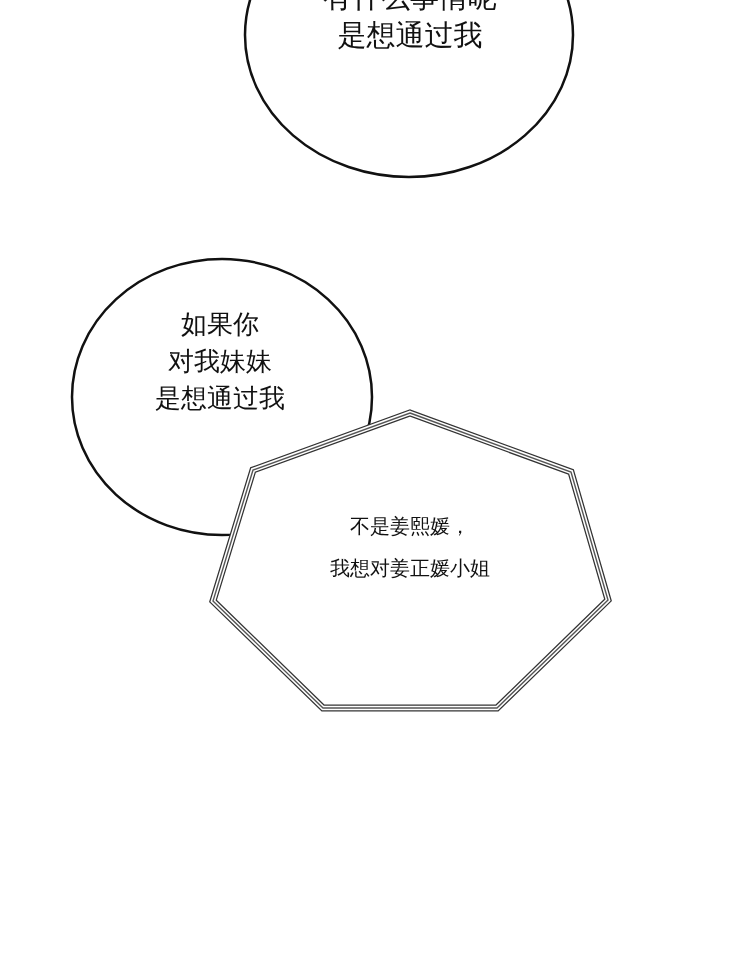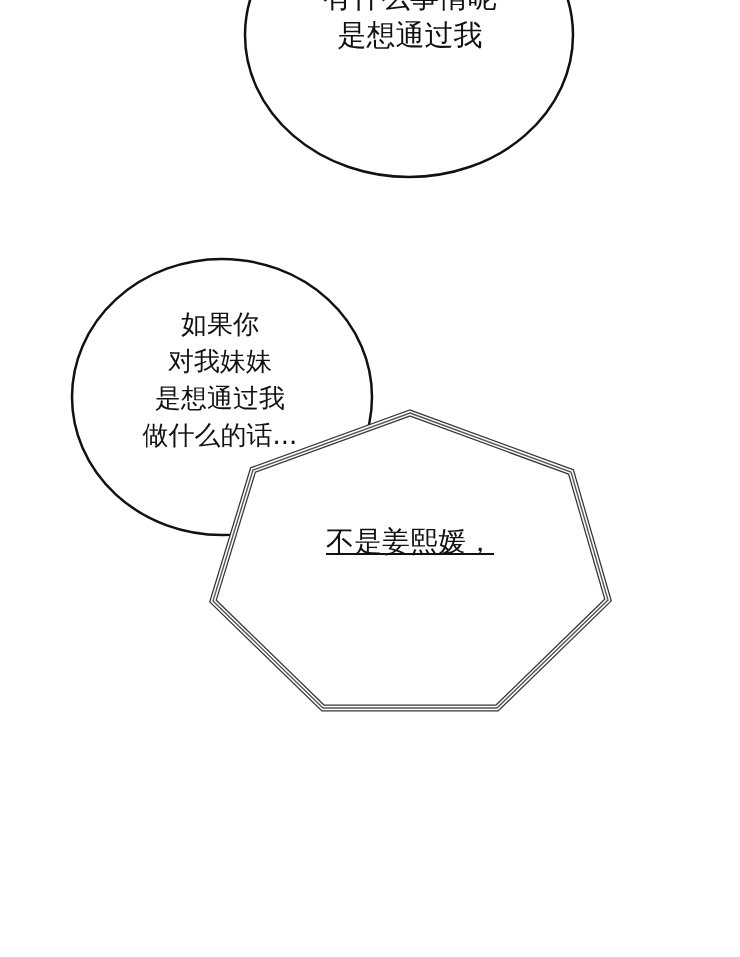--- a/index.html
+++ b/index.html
@@ -26,18 +26,18 @@
 
 <div class="txt" style="left:260px; top:-22px; width:300px;">
   <div>有什么事情呢</div>
   <div>是想通过我</div>
 </div>
 
 <div class="txt" style="left:110px; top:306px; width:220px; font-size:26px; line-height:37px;">
   <div>如果你</div>
   <div>对我妹妹</div>
   <div>是想通过我</div>
-  <div>做什么的话...</div>
 </div>
 
-<div class="txt" style="left:260px; top:521px; width:300px; font-size:28px; line-height:42px;text-decoration:underline;">
+<div class="txt" style="left:260px; top:505px; width:300px; font-size:20px; line-height:42px;">
   <div>不是姜熙媛，</div>
+  <div>我想对姜正媛小姐</div>
 </div>
 
 </body></html>

